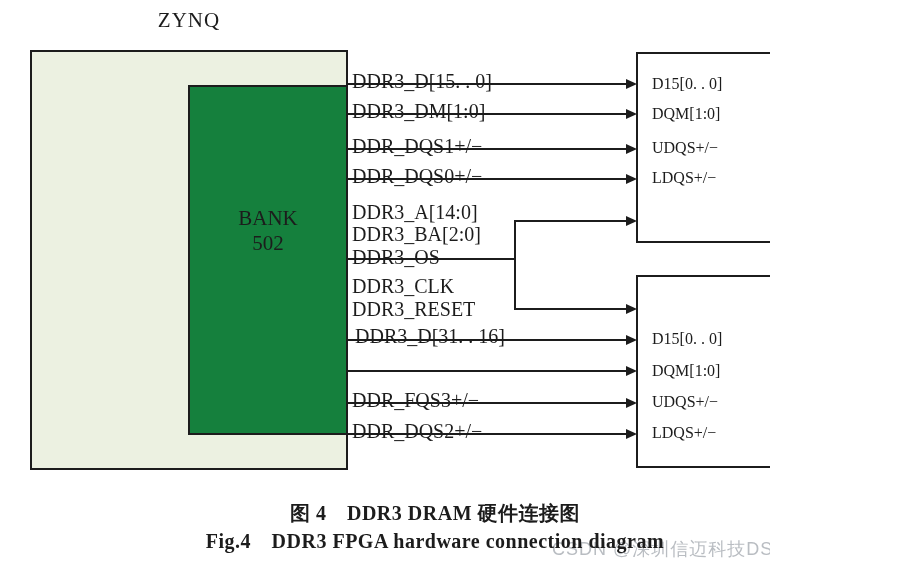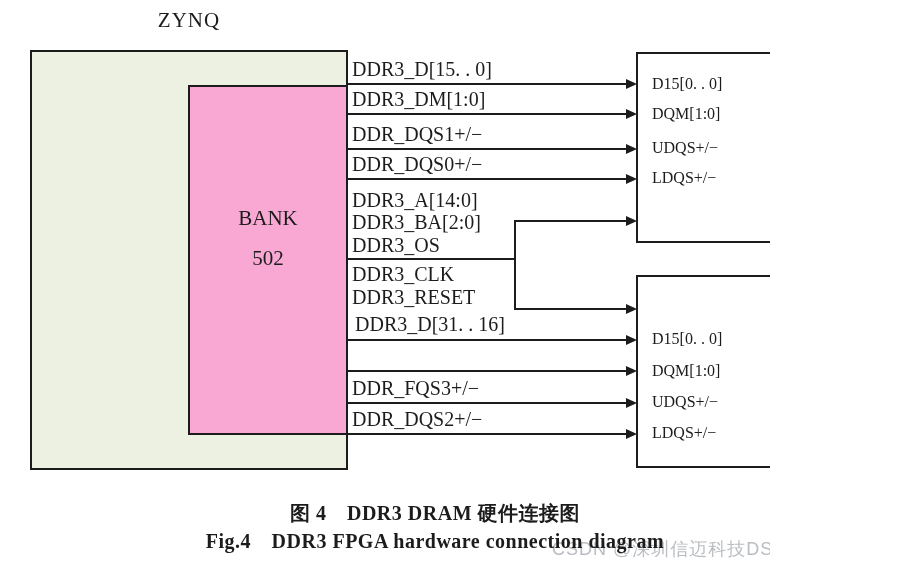--- a/index.html
+++ b/index.html
@@ -23,47 +23,48 @@
   }
 
   
   .zynq-box {
     left: 30px; top: 50px; width: 318px; height: 420px;
     background: #ecf1e1;
     border: 2px solid #1c1c1c;
   }
   .bank-box {
     left: 188px; top: 85px; width: 160px; height: 350px;
-    background: #f9a8d4;
+    background: #15803d;
     border: 2px solid #1c1c1c;
     text-align: center;
     font-size: 21px;
     padding-top: 119px;
   }
-  .bank-box .bank-num { margin-top: 15px; }
+  .bank-box .bank-num { }
 
   .ddr3-box {
     width: 224px;
     background: #ffffff;
     border: 2px solid #1c1c1c;
     font-size: 20px;
   }
   .ddr3-box-top { left: 636px; top: 52px; height: 191px; }
   .ddr3-box-bottom { left: 636px; top: 275px; height: 193px; }
   .ddr3-title { position: absolute; right: 8px; font-size: 23px; }
   .ddr3-title-top { top: 9px; }
   .ddr3-title-bottom { top: 162px; }
   .port { position: absolute; left: 14px; font-size: 16px; white-space: pre; }
 
   
   .sig {
     left: 352px;
     font-size: 20px;
     white-space: pre;
     line-height: 22px;
+    margin-top: 12px;
   }
 
   
   .hline { height: 2px; background: #1c1c1c; }
   .vline { width: 2px; background: #1c1c1c; }
   .arrowhead {
     width: 0; height: 0;
     border-left: 11px solid #1c1c1c;
     border-top: 5px solid transparent;
     border-bottom: 5px solid transparent;

